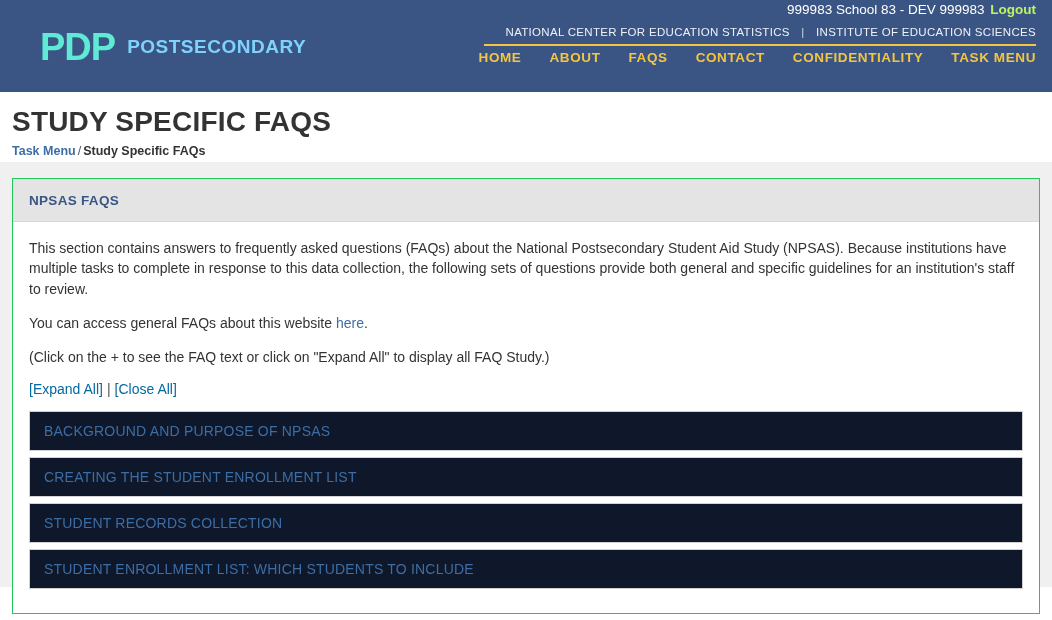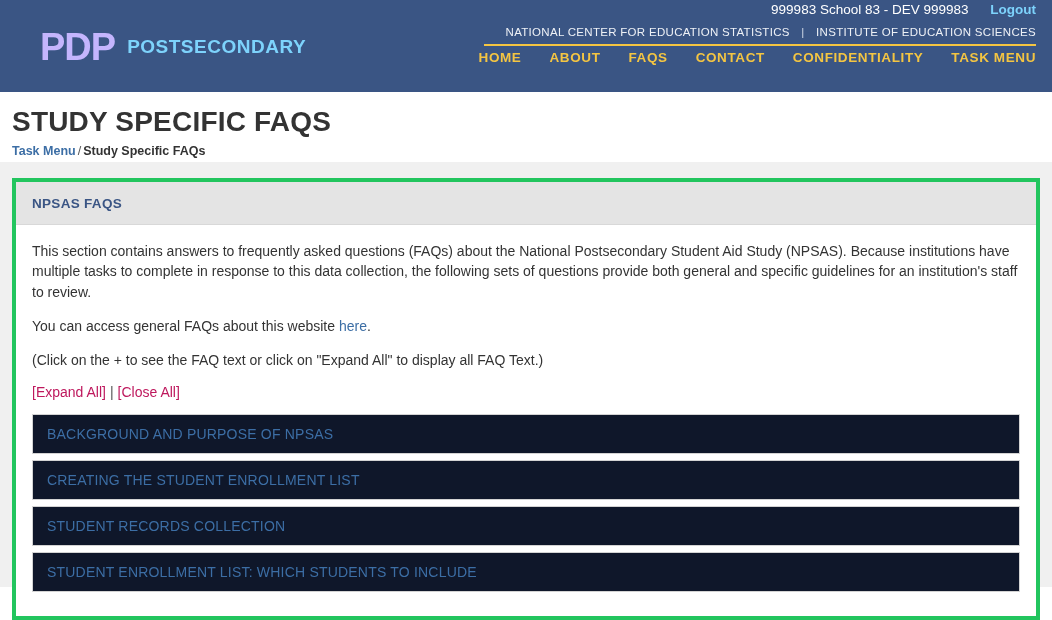--- a/index.html
+++ b/index.html
@@ -29,21 +29,21 @@
   .logo-block {
     position: absolute;
     left: 40px;
     top: 28px;
     display: flex;
     align-items: center;
   }
   .logo-pdp {
     font-size: 38px;
     font-weight: bold;
-    color: #c4b5fd;
+    color: #5eead4;
     letter-spacing: -1px;
     line-height: 1;
     font-family: "Liberation Sans", sans-serif;
   }
   .logo-text {
     margin-left: 12px;
     color: #7dd3fc;
     font-size: 19px;
     font-weight: bold;
     line-height: 1.05;
@@ -55,22 +55,22 @@
     position: absolute;
     right: 16px;
     top: 2px;
     font-size: 13.5px;
     color: #ffffff;
     white-space: nowrap;
   }
   .top-right .user-id { font-weight: normal; }
   .top-right .logout {
     font-weight: bold;
-    color: #7dd3fc;
-    margin-left: 18px;
+    color: #bef264;
+    margin-left: 2px;
     text-decoration: none;
   }
 
   .agency-line {
     position: absolute;
     right: 16px;
     top: 26px;
     font-size: 11.5px;
     letter-spacing: 0.3px;
     color: #eef1f6;
@@ -130,21 +130,21 @@
 
   .page-bg {
     background: #f0f0f0;
     padding: 16px 12px 20px 12px;
     height: 425px;
   }
 
   
   .panel {
     background: #ffffff;
-    border: 4px solid #22c55e;
+    border: 1px solid #22c55e;
     width: 1028px;
   }
   .panel-head {
     background: #e4e4e4;
     border-bottom: 1px solid #d8d8d8;
     padding: 12px 16px;
   }
   .panel-head .title {
     color: #3a5584;
     font-size: 13.5px;
@@ -160,21 +160,21 @@
     line-height: 1.45;
     color: #333;
   }
   .panel-body p.tight { margin-bottom: 14px; }
   .panel-body a.inline-link { color: #3c6ea5; text-decoration: none; }
 
   .expand-links {
     font-size: 14px;
     margin: 0 0 14px 0;
   }
-  .expand-links a { color: #be185d; text-decoration: none; }
+  .expand-links a { color: #0369a1; text-decoration: none; }
   .expand-links .pipe { color: #555; margin: 0 4px; }
 
   
   .accordion { margin-top: 2px; }
   .acc-item {
     background: #0f172a;
     border: 1px solid #d3d3d3;
     padding: 10px 14px;
     margin-bottom: 6px;
   }
@@ -235,21 +235,21 @@
     <div class="panel-head">
       <span class="title">NPSAS FAQS</span>
     </div>
 
     <div class="panel-body">
 
       <p>This section contains answers to frequently asked questions (FAQs) about the National Postsecondary Student Aid Study (NPSAS). Because institutions have multiple tasks to complete in response to this data collection, the following sets of questions provide both general and specific guidelines for an institution's staff to review.</p>
 
       <p class="tight"><span>You can access general FAQs about this website </span><a class="inline-link" href="#">here</a><span>.</span></p>
 
-      <p class="tight">(Click on the + to see the FAQ text or click on "Expand All" to display all FAQ Text.)</p>
+      <p class="tight">(Click on the + to see the FAQ text or click on "Expand All" to display all FAQ Study.)</p>
 
       <div class="expand-links">
         <a href="#">[Expand All]</a><span class="pipe">|</span><a href="#">[Close All]</a>
       </div>
 
       <div class="accordion">
         <div class="acc-item">
           <span class="acc-label">BACKGROUND AND PURPOSE OF NPSAS</span>
         </div>
         <div class="acc-item">

